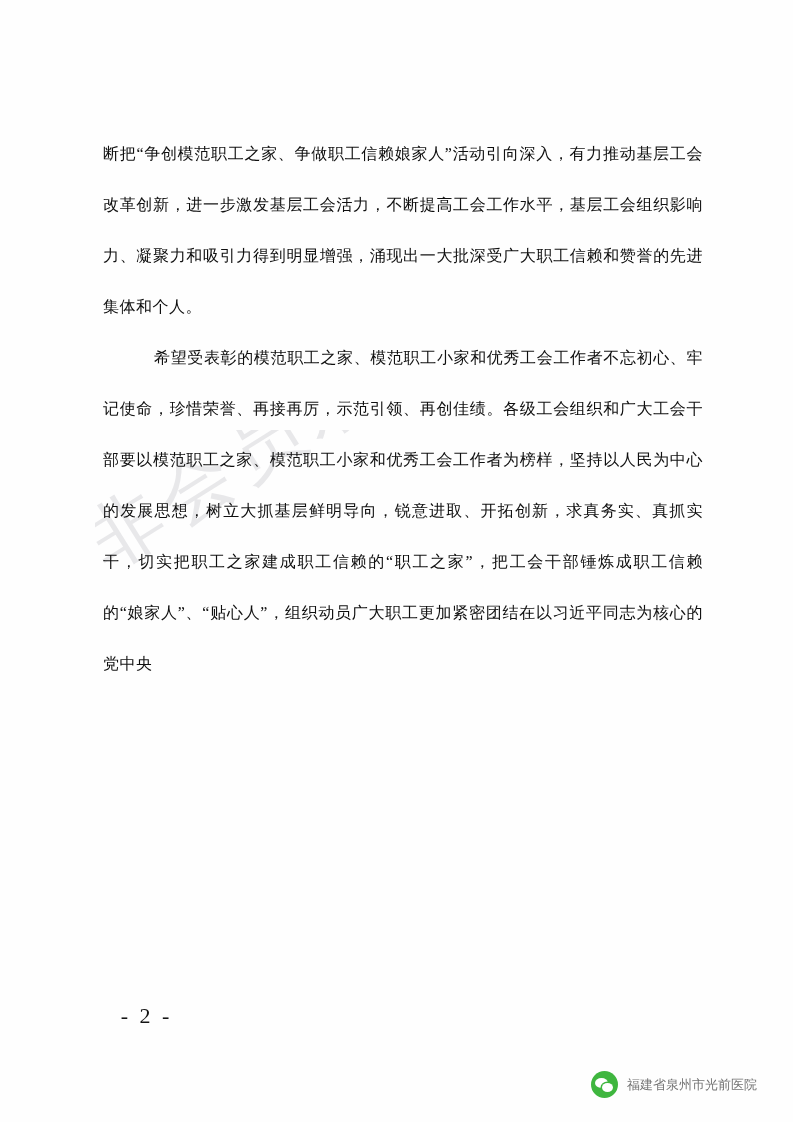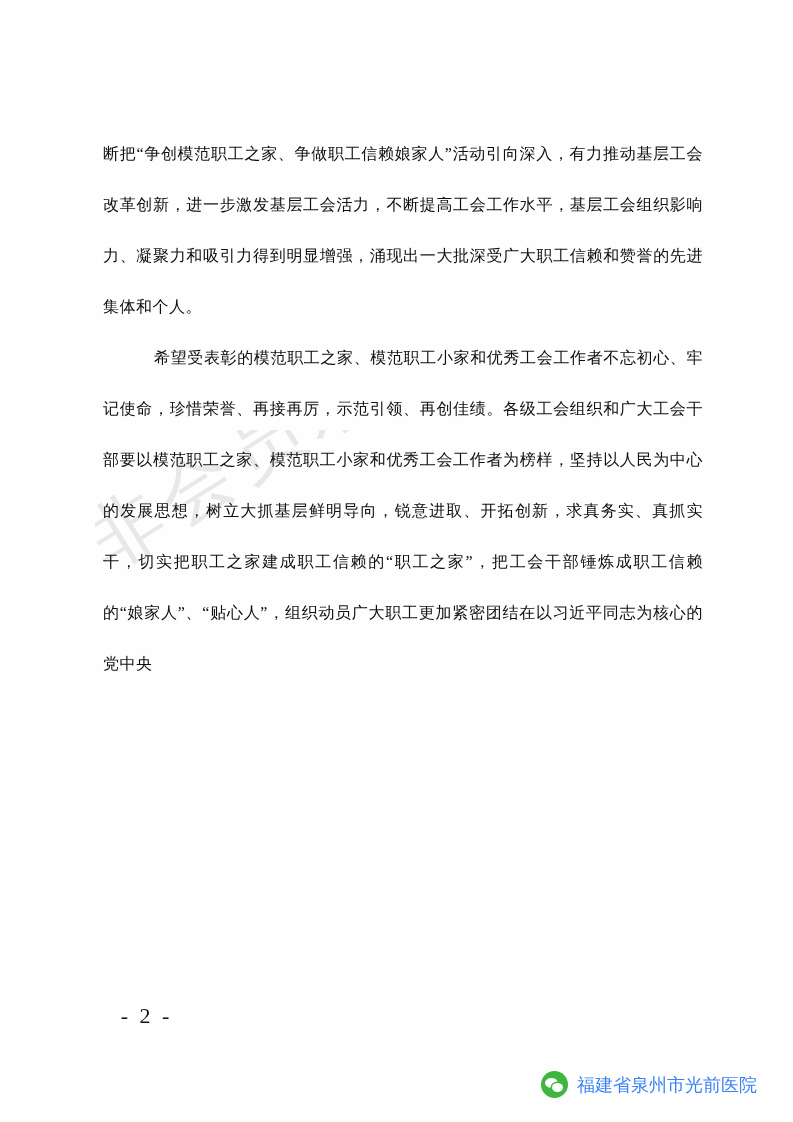--- a/index.html
+++ b/index.html
@@ -112,22 +112,22 @@
     position: absolute;
     left: 11px;
     top: 12px;
     width: 11px;
     height: 9px;
     border-radius: 50%;
     background: #ffffff;
     box-shadow: 0 0 0 1.5px #3fb63f;
   }
   .footer-brand-label {
-    font-size: 18px;
-    color: #3b82f6;
+    font-size: 13px;
+    color: #737373;
     font-family: Liberation Mono, monospace;
     white-space: nowrap;
   }
 </style>
 </head>
 <body>
 
 <div class="page">
 
   <div class="watermark">

